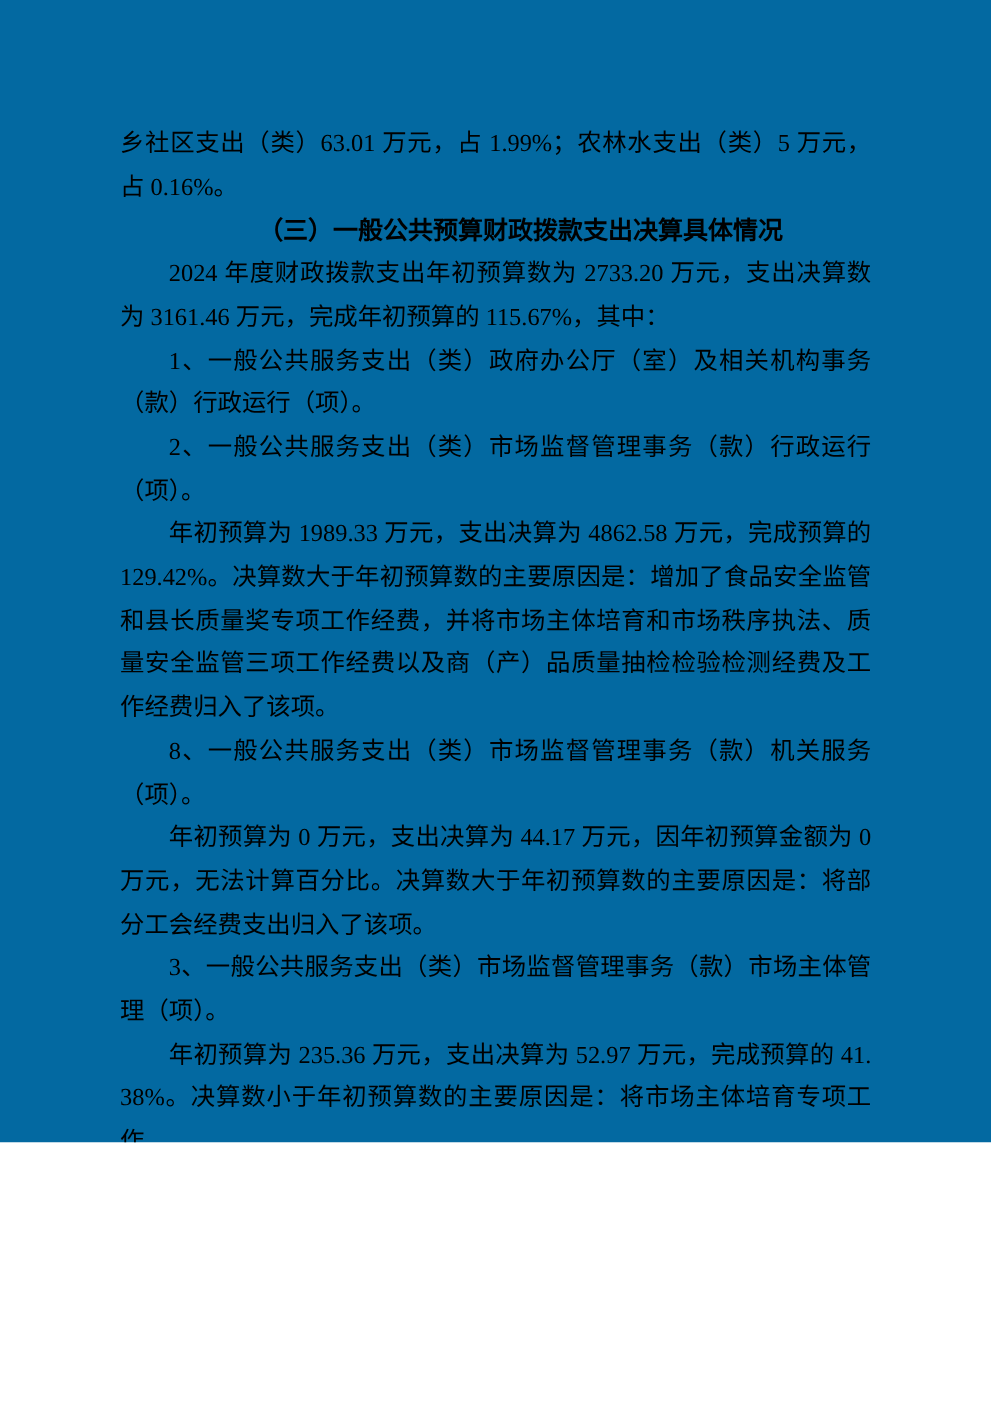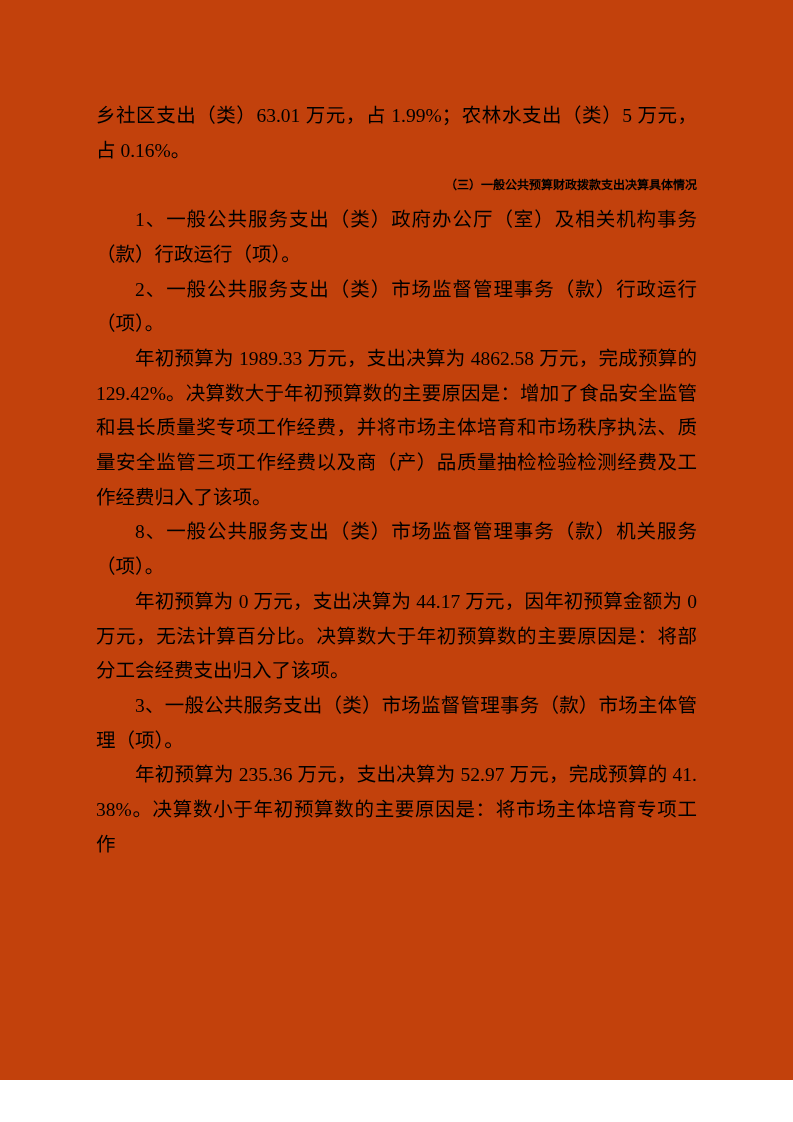--- a/index.html
+++ b/index.html
@@ -3,22 +3,22 @@
 <meta charset="utf-8">
 <style>
   html, body {
     margin: 0;
     padding: 0;
     background: #ffffff;
   }
   .page {
     position: relative;
     width: 793px;
-    height: 1080px;
-    background: #c2410c;
+    height: 914px;
+    background: #0369a1;
     overflow: hidden;
     font-family: "Liberation Serif", "DejaVu Serif", serif;
     color: #000000;
   }
   .content {
     position: absolute;
     left: 96px;
     top: 99px;
     width: 601px;
   }
@@ -31,34 +31,35 @@
     text-indent: 2em;
     word-break: break-all;
     color: #000000;
   }
   .para.continuation {
     text-indent: 0;
   }
   .para.heading {
     font-family: "Liberation Sans", "DejaVu Sans", sans-serif;
     font-weight: 700;
-    font-size: 12px;
-    text-align: right;
+    font-size: 20px;
+    text-align: center;
   }
 </style>
 </head>
 <body>
 
 <div class="page">
   <div class="content">
 
     <p class="para continuation">乡社区支出（类）63.01 万元，占 1.99%；农林水支出（类）5 万元，占 0.16%。</p>
 
     <p class="para heading">（三）一般公共预算财政拨款支出决算具体情况</p>
 
+    <p class="para">2024 年度财政拨款支出年初预算数为 2733.20 万元，支出决算数为 3161.46 万元，完成年初预算的 115.67%，其中：</p>
 
     <p class="para">1、一般公共服务支出（类）政府办公厅（室）及相关机构事务（款）行政运行（项）。</p>
 
 
     <p class="para">2、一般公共服务支出（类）市场监督管理事务（款）行政运行（项）。</p>
 
     <p class="para">年初预算为 1989.33 万元，支出决算为 4862.58 万元，完成预算的 129.42%。决算数大于年初预算数的主要原因是：增加了食品安全监管和县长质量奖专项工作经费，并将市场主体培育和市场秩序执法、质量安全监管三项工作经费以及商（产）品质量抽检检验检测经费及工作经费归入了该项。</p>
 
     <p class="para">8、一般公共服务支出（类）市场监督管理事务（款）机关服务（项）。</p>
 

